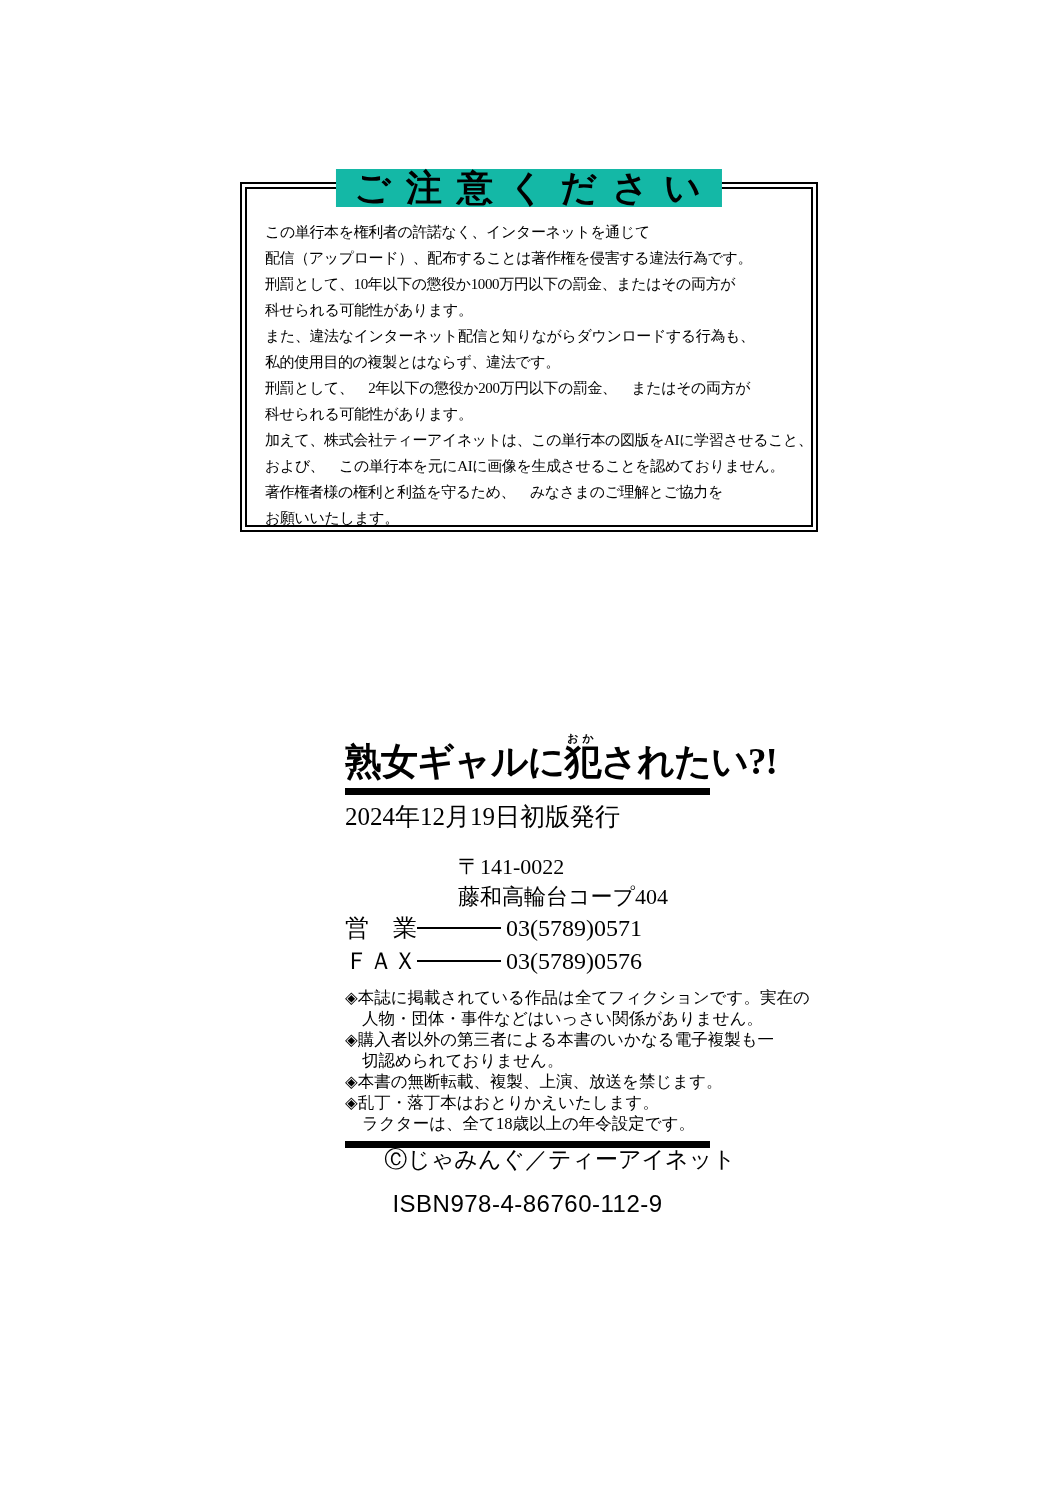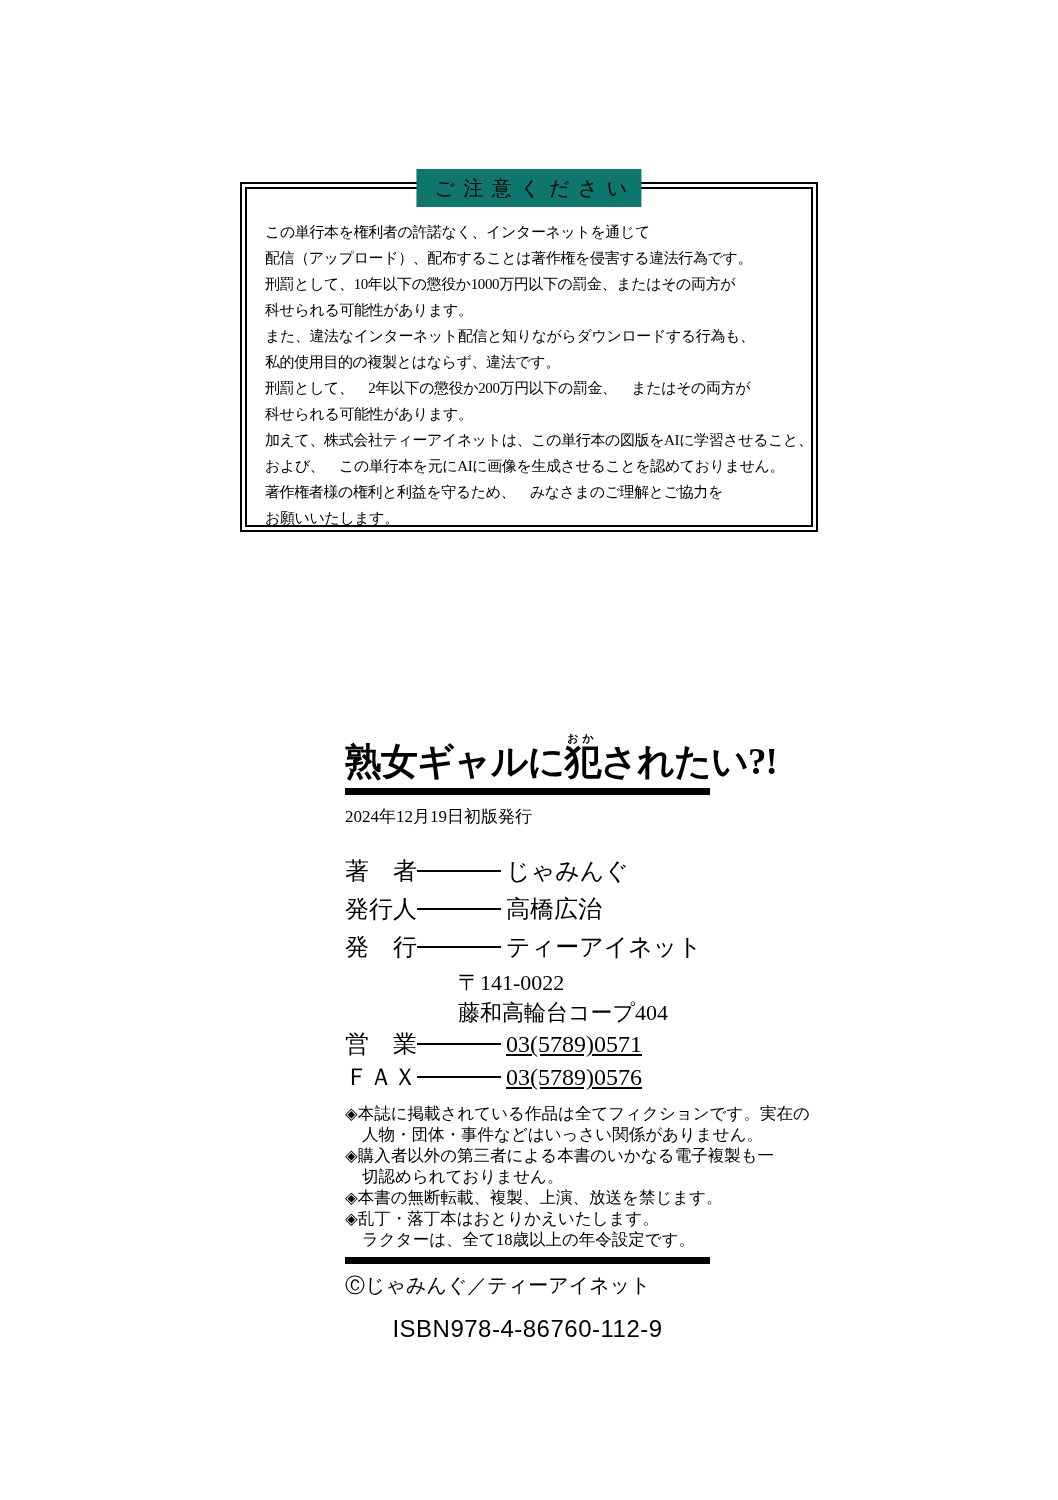--- a/index.html
+++ b/index.html
@@ -12,24 +12,25 @@
 
   
   .notice-box {
     position:absolute; left:240px; top:182px;
     width:578px; height:350px;
     border:7px double #000;
     box-sizing:border-box;
   }
   .notice-title {
     position:absolute; top:-20px; left:50%; transform:translateX(-50%);
-    background:#0f766e;
+    background:#14b8a6;
     padding:0 6px 0 18px;
-    font-size:20px; letter-spacing:0.42em; white-space:nowrap;
+    font-size:36px; letter-spacing:0.42em; white-space:nowrap;
     line-height:38px;
+    font-weight:bold;
   }
   .notice-body {
     box-sizing:border-box; height:100%;
     padding:30px 10px 0 18px;
     font-size:15px; line-height:26px; letter-spacing:-0.4px;
     overflow:hidden;
   }
   .notice-line { white-space:nowrap; }
 
   
@@ -43,38 +44,38 @@
   .book-title ruby { ruby-position:over; }
   .book-title rt {
     font-size:11px; font-weight:700; letter-spacing:4px;
     text-align:center;
   }
 
   .rule { width:365px; height:7px; background:#000; }
   .rule-top { margin-top:3px; }
   .rule-bottom { margin-top:7px; }
 
-  .edition { font-size:17px; line-height:34px; margin-top:5px; margin-bottom:18px; white-space:nowrap; }
+  .edition { font-size:25px; line-height:34px; margin-top:5px; margin-bottom:18px; white-space:nowrap; }
 
   .cred-row { font-size:24px; line-height:38px; white-space:nowrap; }
-  .contacts .cred-row { line-height:33px;text-decoration:underline; }
+  .contacts .cred-row { line-height:33px; }
   .cred-label { display:inline-block; min-width:72px; }
   .cred-dash {
     display:inline-block; width:84px; height:2px; background:#000;
     vertical-align:7px; margin-right:5px;
   }
 
   .addr { margin-left:113px; font-size:22px; line-height:30px; margin-top:2px; }
   .addr .addr-line { white-space:nowrap; }
 
   .notes { margin-top:9px; font-size:16.5px; line-height:21px; }
   .notes .note-line { white-space:nowrap; }
   .notes .note-line.indent { padding-left:17px; }
 
-  .copyright { font-size:20px; line-height:24px; margin-top:9px; white-space:nowrap; }
+  .copyright { font-size:23px; line-height:24px; white-space:nowrap;text-align:center; }
 
   .isbn {
     width:365px; text-align:center; margin-top:17px;
     font-family:"Liberation Sans","DejaVu Sans",sans-serif;
     font-size:24px; letter-spacing:0.5px; line-height:30px;
   }
 </style>
 </head>
 <body>
 
@@ -99,25 +100,20 @@
   </section>
 
   <section class="colophon">
 
     <h1 class="book-title"><span>熟女ギャルに</span><ruby><span>犯</span><rt>おか</rt></ruby><span>されたい?!</span></h1>
 
     <div class="rule rule-top"></div>
 
     <div class="edition">2024年12月19日初版発行</div>
 
-    <div class="credits">
-      <div class="cred-row"><span class="cred-label">著　者</span><span class="cred-dash"></span><span class="cred-value">じゃみんぐ</span></div>
-      <div class="cred-row"><span class="cred-label">発行人</span><span class="cred-dash"></span><span class="cred-value">高橋広治</span></div>
-      <div class="cred-row"><span class="cred-label">発　行</span><span class="cred-dash"></span><span class="cred-value">ティーアイネット</span></div>
-    </div>
 
     <div class="addr">
         <div class="addr-line">〒141-0022</div>
         <div class="addr-line">藤和高輪台コープ404</div>
       </div>
 
     <div class="contacts">
       <div class="cred-row"><span class="cred-label">営　業</span><span class="cred-dash"></span><span class="cred-value">03(5789)0571</span></div>
       <div class="cred-row"><span class="cred-label">ＦＡＸ</span><span class="cred-dash"></span><span class="cred-value">03(5789)0576</span></div>
     </div>

